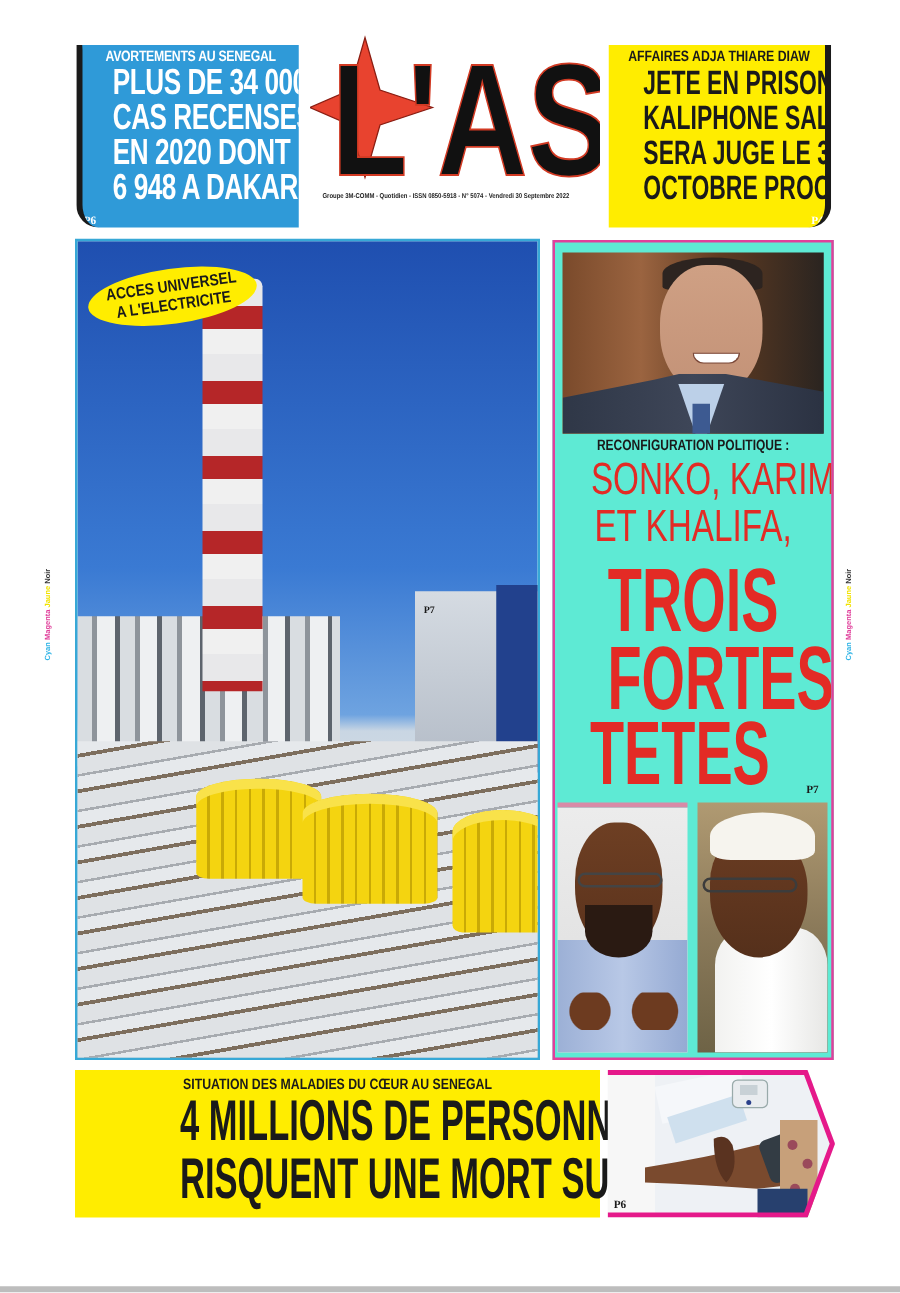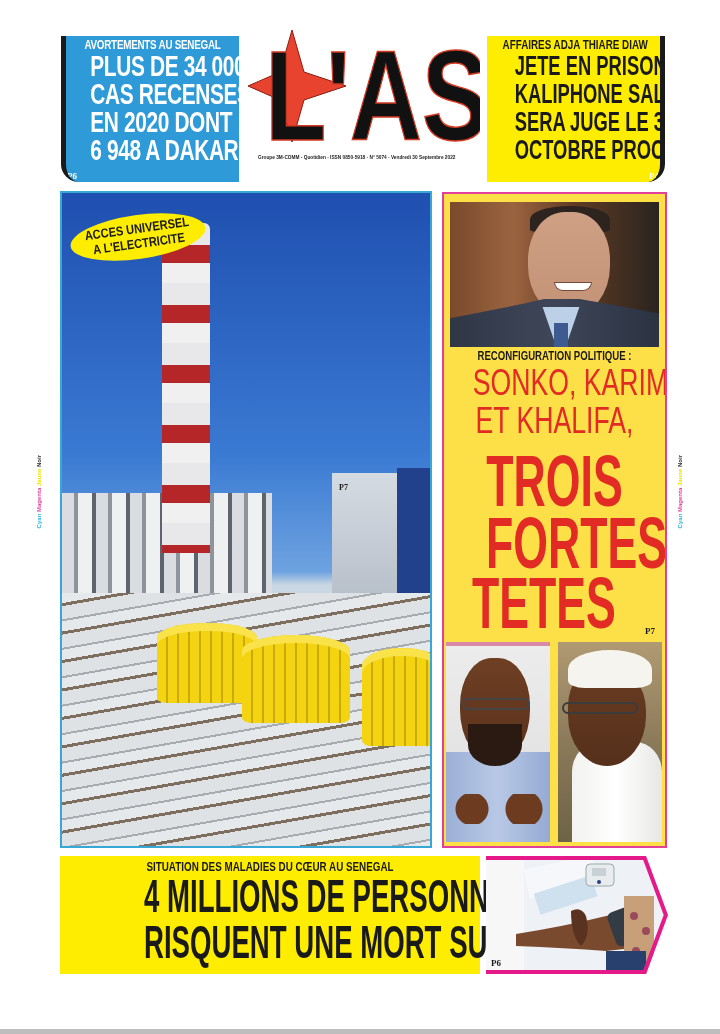--- a/index.html
+++ b/index.html
@@ -63,21 +63,21 @@
   #main-head { position: absolute; left: 0; top: 75px; width: 372px; }
   #main-head .ln { font-style: italic; font-weight: bold; color: #fff; display: block; white-space: nowrap;
     text-shadow: 4px 4px 0 #111, 3px 3px 0 #111; transform-origin: left; }
   #main-head .l1 { font-size: 52px; line-height: 48px; padding-left: 10px; transform: scaleX(0.75); }
   #main-head .l2 { font-size: 52px; line-height: 48px; padding-left: 6px; transform: scaleX(0.68); }
   #main-head .l3 { font-size: 56px; line-height: 52px; padding-left: 22px; transform: scaleX(0.78); }
   #main-head .l4 { font-size: 56px; line-height: 52px; padding-left: 44px; transform: scaleX(0.80); }
   #main-story .pnum7 { position: absolute; left: 277px; top: 290px; color: #1a1a1a; font-family: "Liberation Serif", serif; font-weight: bold; font-size: 8px; }
 
   
-  #right-story { position: absolute; left: 442px; top: 192px; width: 225px; height: 656px; border: 2px solid #e0409b; background: #fde047; overflow: hidden; }
+  #right-story { position: absolute; left: 442px; top: 192px; width: 225px; height: 656px; border: 2px solid #e0409b; background: #5eead4; overflow: hidden; }
   .portrait { position: absolute; overflow: hidden; }
   #karim-photo { left: 6px; top: 8px; width: 209px; height: 145px;
     background: radial-gradient(ellipse 58px 72px at 55% 44%, #d1a386 0%, #b98a6f 55%, transparent 56%),
                 linear-gradient(90deg, #7a4a2b 0%, #9b6440 30%, #5f3b22 60%, #2a2420 100%); }
   #karim-photo .suit { position: absolute; left: 0; bottom: 0; width: 100%; height: 48px; background: linear-gradient(90deg, #2f3747, #3e4658, #2b3242);
     clip-path: polygon(0 40%, 35% 10%, 45% 0, 62% 0, 75% 10%, 100% 30%, 100% 100%, 0 100%); }
   #karim-photo .shirt { position: absolute; left: 88px; bottom: 0; width: 46px; height: 40px; background: #bcd0e8; clip-path: polygon(10% 0, 90% 0, 60% 100%, 40% 100%); }
   #karim-photo .tie { position: absolute; left: 104px; bottom: 0; width: 14px; height: 24px; background: #3d5a91; }
   #karim-photo .face { position: absolute; left: 78px; top: 10px; width: 82px; height: 104px; border-radius: 45% 45% 48% 48%; background: linear-gradient(180deg, #cfa084, #c39277); }
   #karim-photo .hair { position: absolute; left: 80px; top: 4px; width: 80px; height: 26px; border-radius: 50% 50% 10% 10%; background: #2d2420; }

